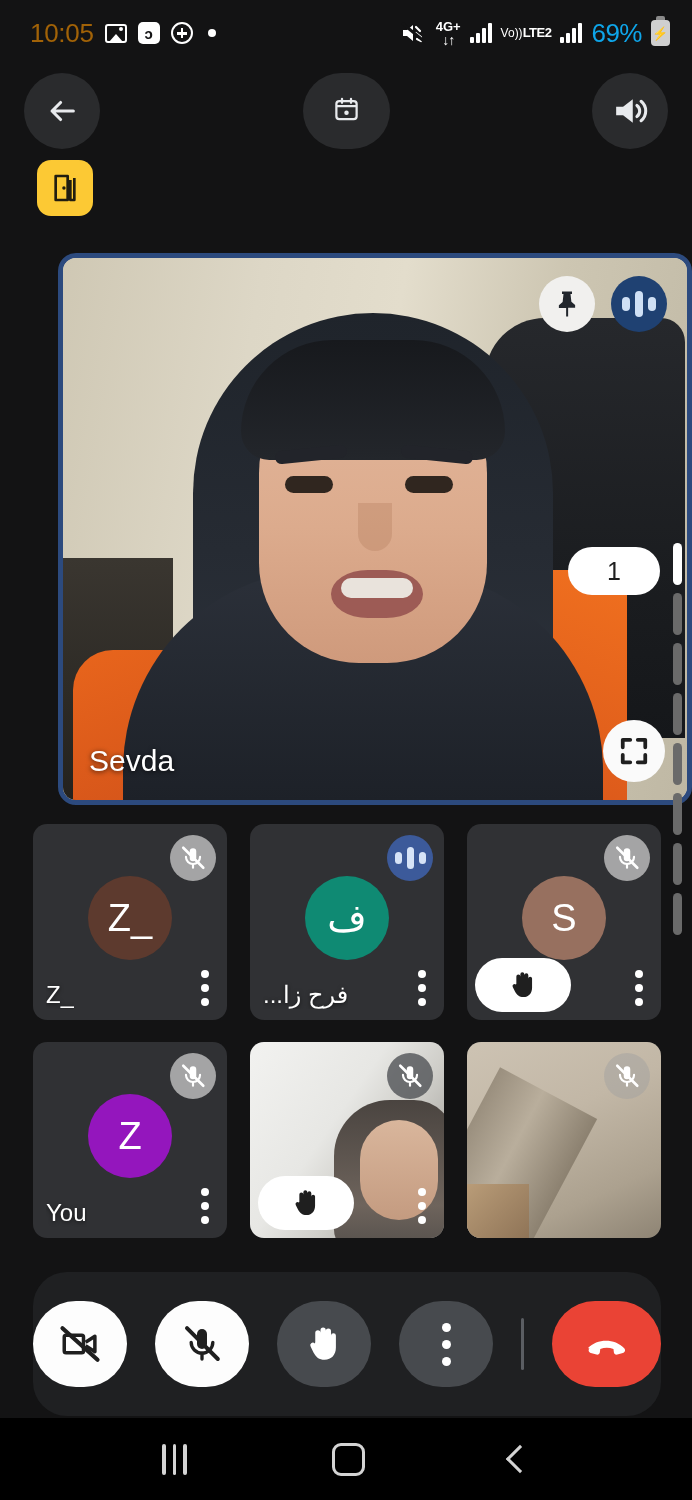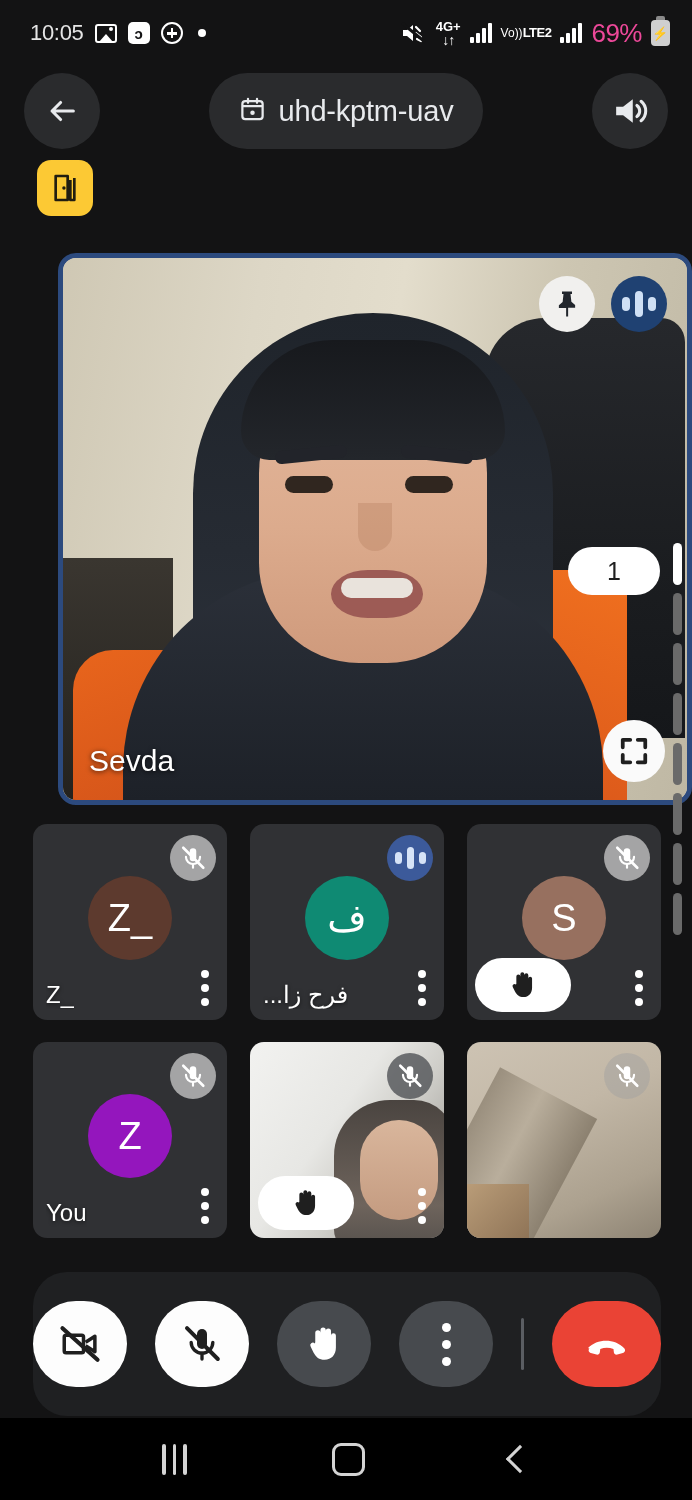--- a/index.html
+++ b/index.html
@@ -16,21 +16,21 @@
   }
 
   
   #statusbar {
     position:absolute; top:0; left:0; width:692px; height:66px;
     background:#131314;
     display:flex; align-items:center; justify-content:space-between;
     padding:0 22px 0 30px;
   }
   .sb-left { display:flex; align-items:center; gap:11px; }
-  .sb-clock { color:#e5e5e5; font-size:22px; letter-spacing:-0.3px; }
+  .sb-clock { color:#a16207; font-size:26px; letter-spacing:-0.3px; }
   .sb-ico { display:inline-flex; align-items:center; justify-content:center; }
   .ico-photo {
     width:22px; height:19px; border:2.4px solid #fff; border-radius:3px;
     position:relative; overflow:hidden;
   }
   .ico-photo::after {
     content:""; position:absolute; left:2px; bottom:-1px;
     border-left:7px solid transparent; border-right:7px solid transparent;
     border-bottom:8px solid #fff;
   }
@@ -59,21 +59,21 @@
   .net-stack { display:flex; flex-direction:column; align-items:center; line-height:1; }
   .net-top { color:#fff; font-size:13px; font-weight:bold; }
   .net-bot { color:#fff; font-size:14px; letter-spacing:-1px; }
   .bars { display:flex; align-items:flex-end; gap:2px; height:20px; }
   .bars i { display:block; width:4px; background:#fff; border-radius:1px; }
   .bars i:nth-child(1){height:6px;} .bars i:nth-child(2){height:10px;}
   .bars i:nth-child(3){height:15px;} .bars i:nth-child(4){height:20px;}
   .volte { display:flex; flex-direction:row; align-items:center; line-height:1.05; }
   .volte .v1 { color:#fff; font-size:12px; }
   .volte .v2 { color:#fff; font-size:13px; font-weight:bold; letter-spacing:-0.5px; }
-  .sb-batt-txt { color:#ec4899; font-size:26px; letter-spacing:-0.5px; }
+  .sb-batt-txt { color:#0ea5e9; font-size:26px; letter-spacing:-0.5px; }
   .batt {
     width:19px; height:26px; border-radius:4px; background:#cfcfcf;
     position:relative; display:flex; align-items:center; justify-content:center;
     color:#131314; font-size:13px; font-weight:bold;
   }
   .batt::before {
     content:""; position:absolute; top:-4px; left:5px; width:9px; height:4px;
     background:#8a8a8a; border-radius:2px 2px 0 0;
   }
 
@@ -365,21 +365,20 @@
     </div>
     <div class="meet-pill">
       <span>
         <svg width="27" height="27" viewBox="0 0 24 24">
           <rect x="3" y="4.5" width="18" height="16" rx="2.6" stroke="#e8eaed" stroke-width="2" fill="none"></rect>
           <path d="M3 9 H21" stroke="#e8eaed" stroke-width="2"></path>
           <path d="M8 2.5 V6 M16 2.5 V6" stroke="#e8eaed" stroke-width="2" stroke-linecap="round"></path>
           <circle cx="12" cy="14.8" r="2" fill="#e8eaed"></circle>
         </svg>
       </span>
-      <span class="meet-code">uhd-kptm-uav</span>
     </div>
     <div class="circ-btn">
       <svg width="36" height="32" viewBox="0 0 26 22">
         <path d="M3 8 h5 L15 2.5 v17 L8 14 H3 Z" fill="#e8eaed"></path>
         <path d="M18 7 a5 5 0 0 1 0 8" stroke="#e8eaed" stroke-width="2.2" fill="none" stroke-linecap="round"></path>
         <path d="M21 4 a9 9 0 0 1 0 14" stroke="#e8eaed" stroke-width="2.2" fill="none" stroke-linecap="round"></path>
       </svg>
     </div>
   </div>
 

